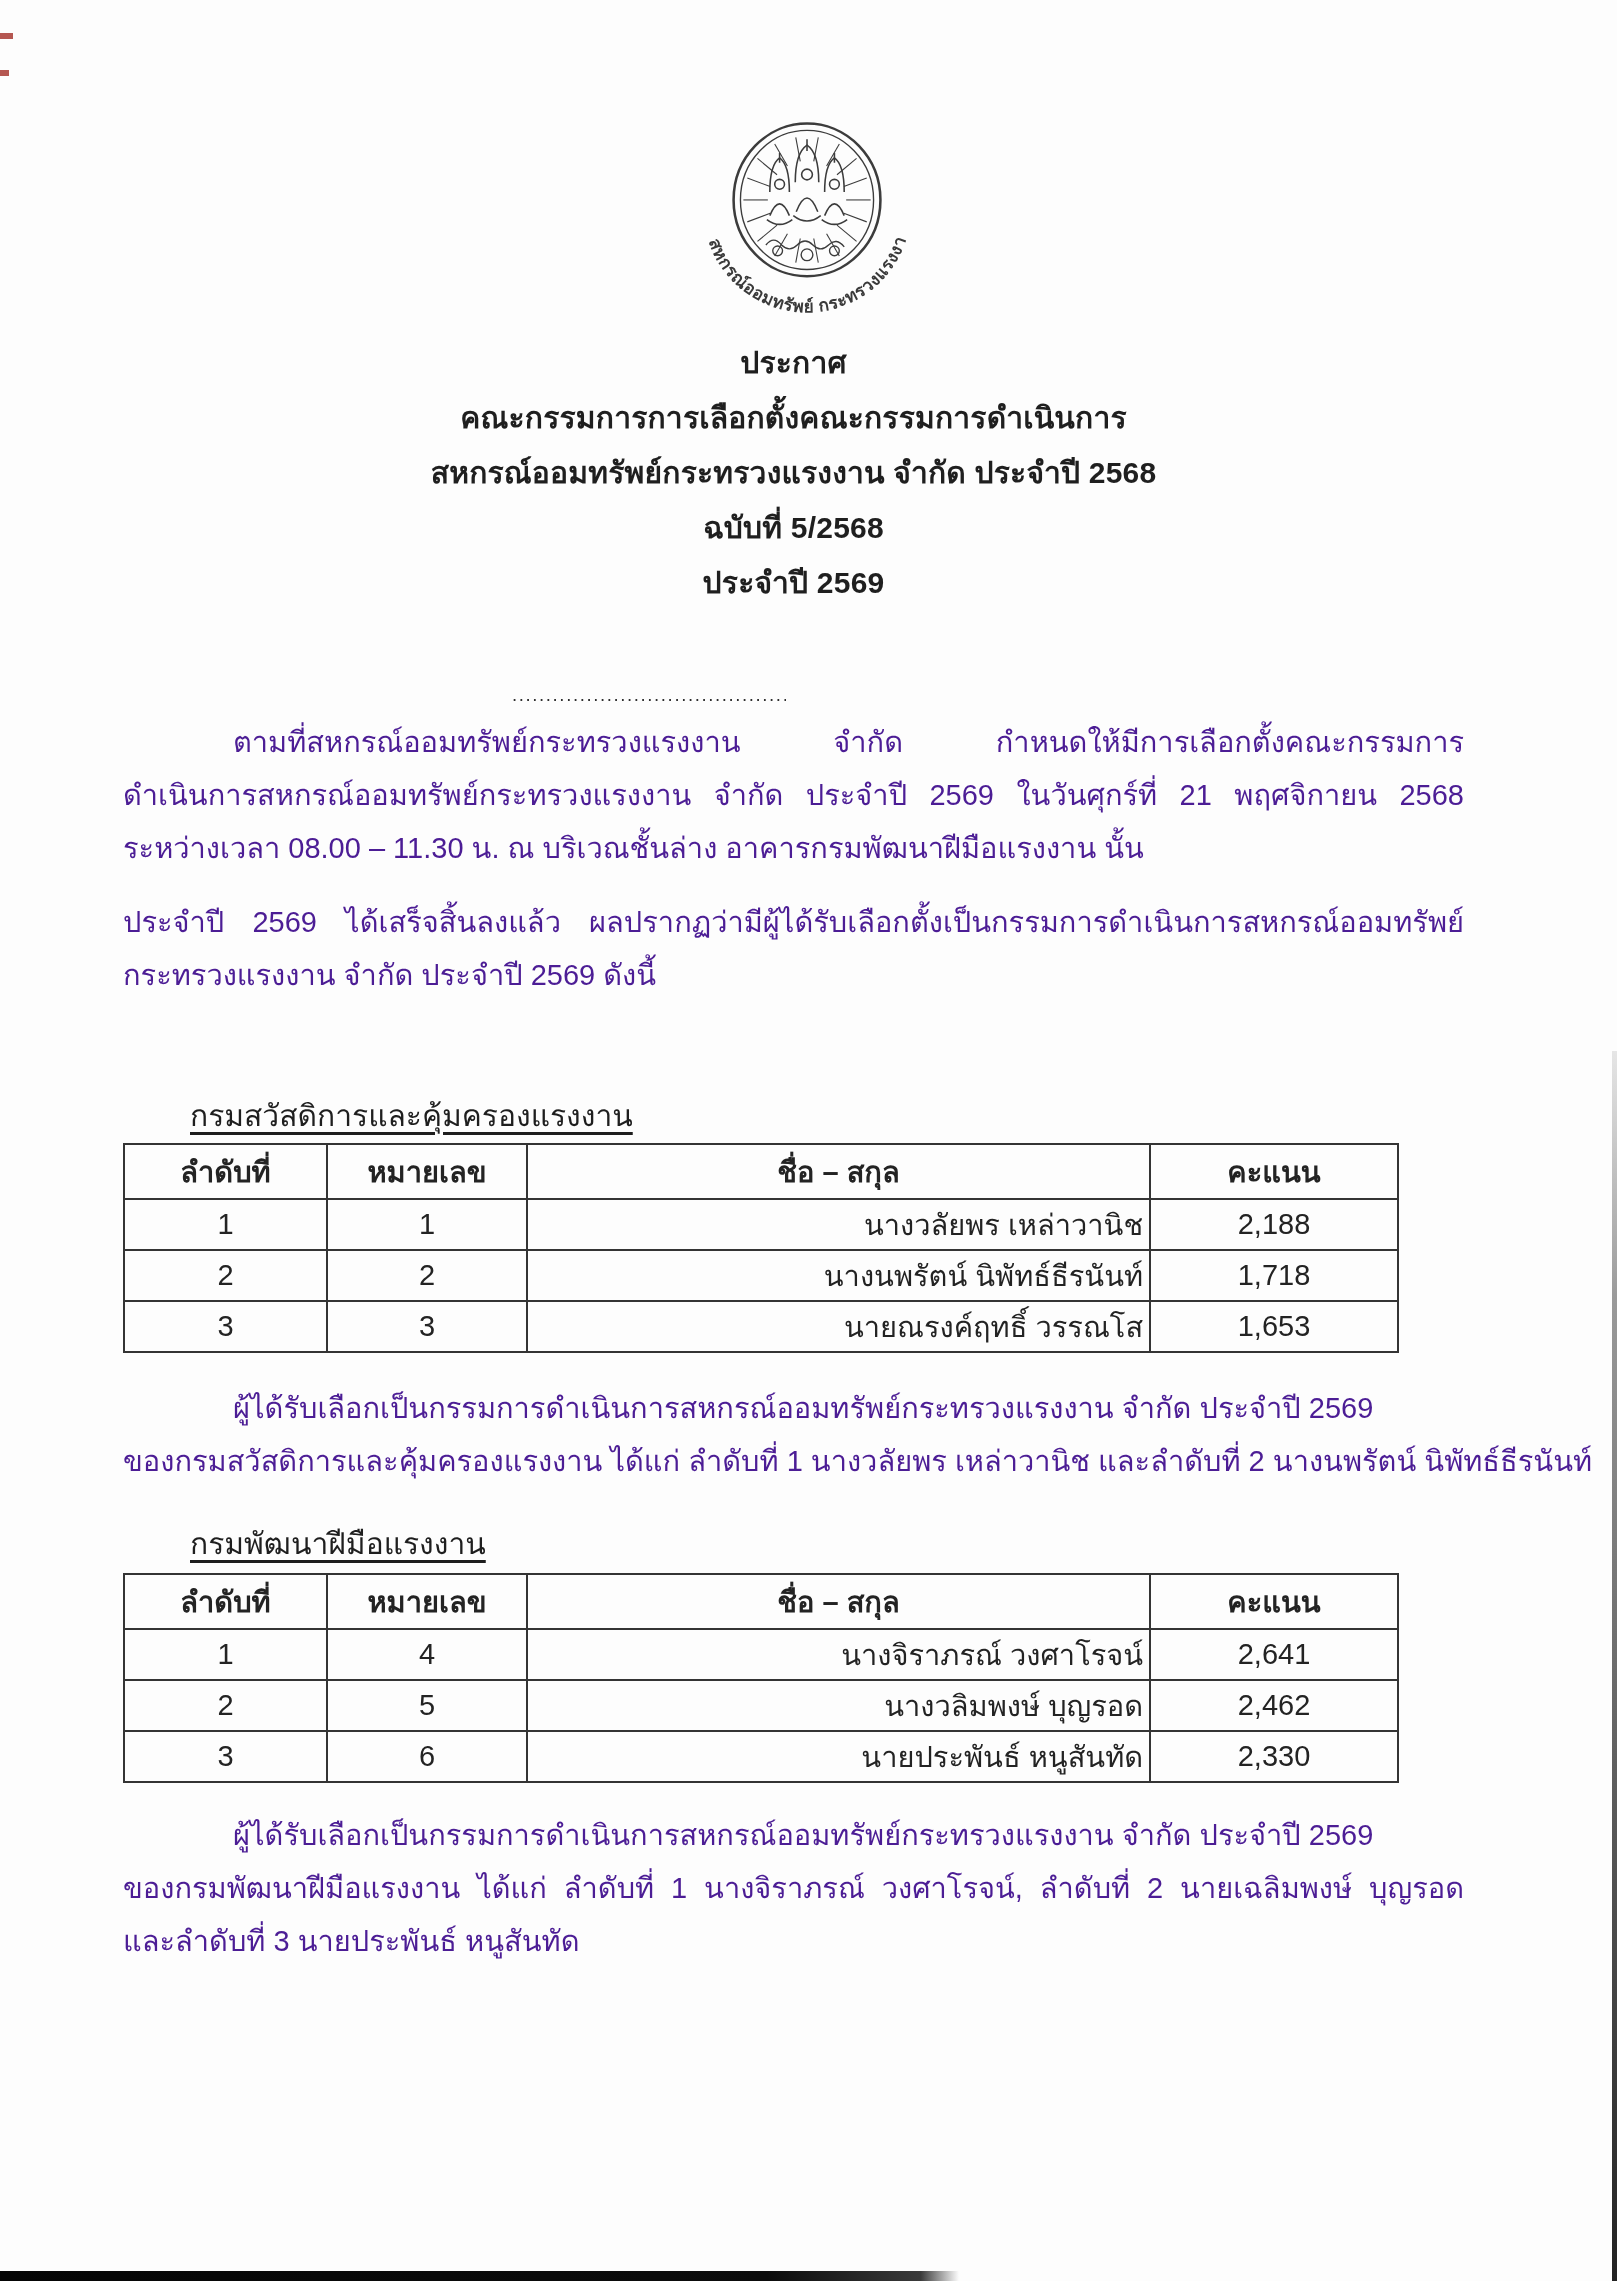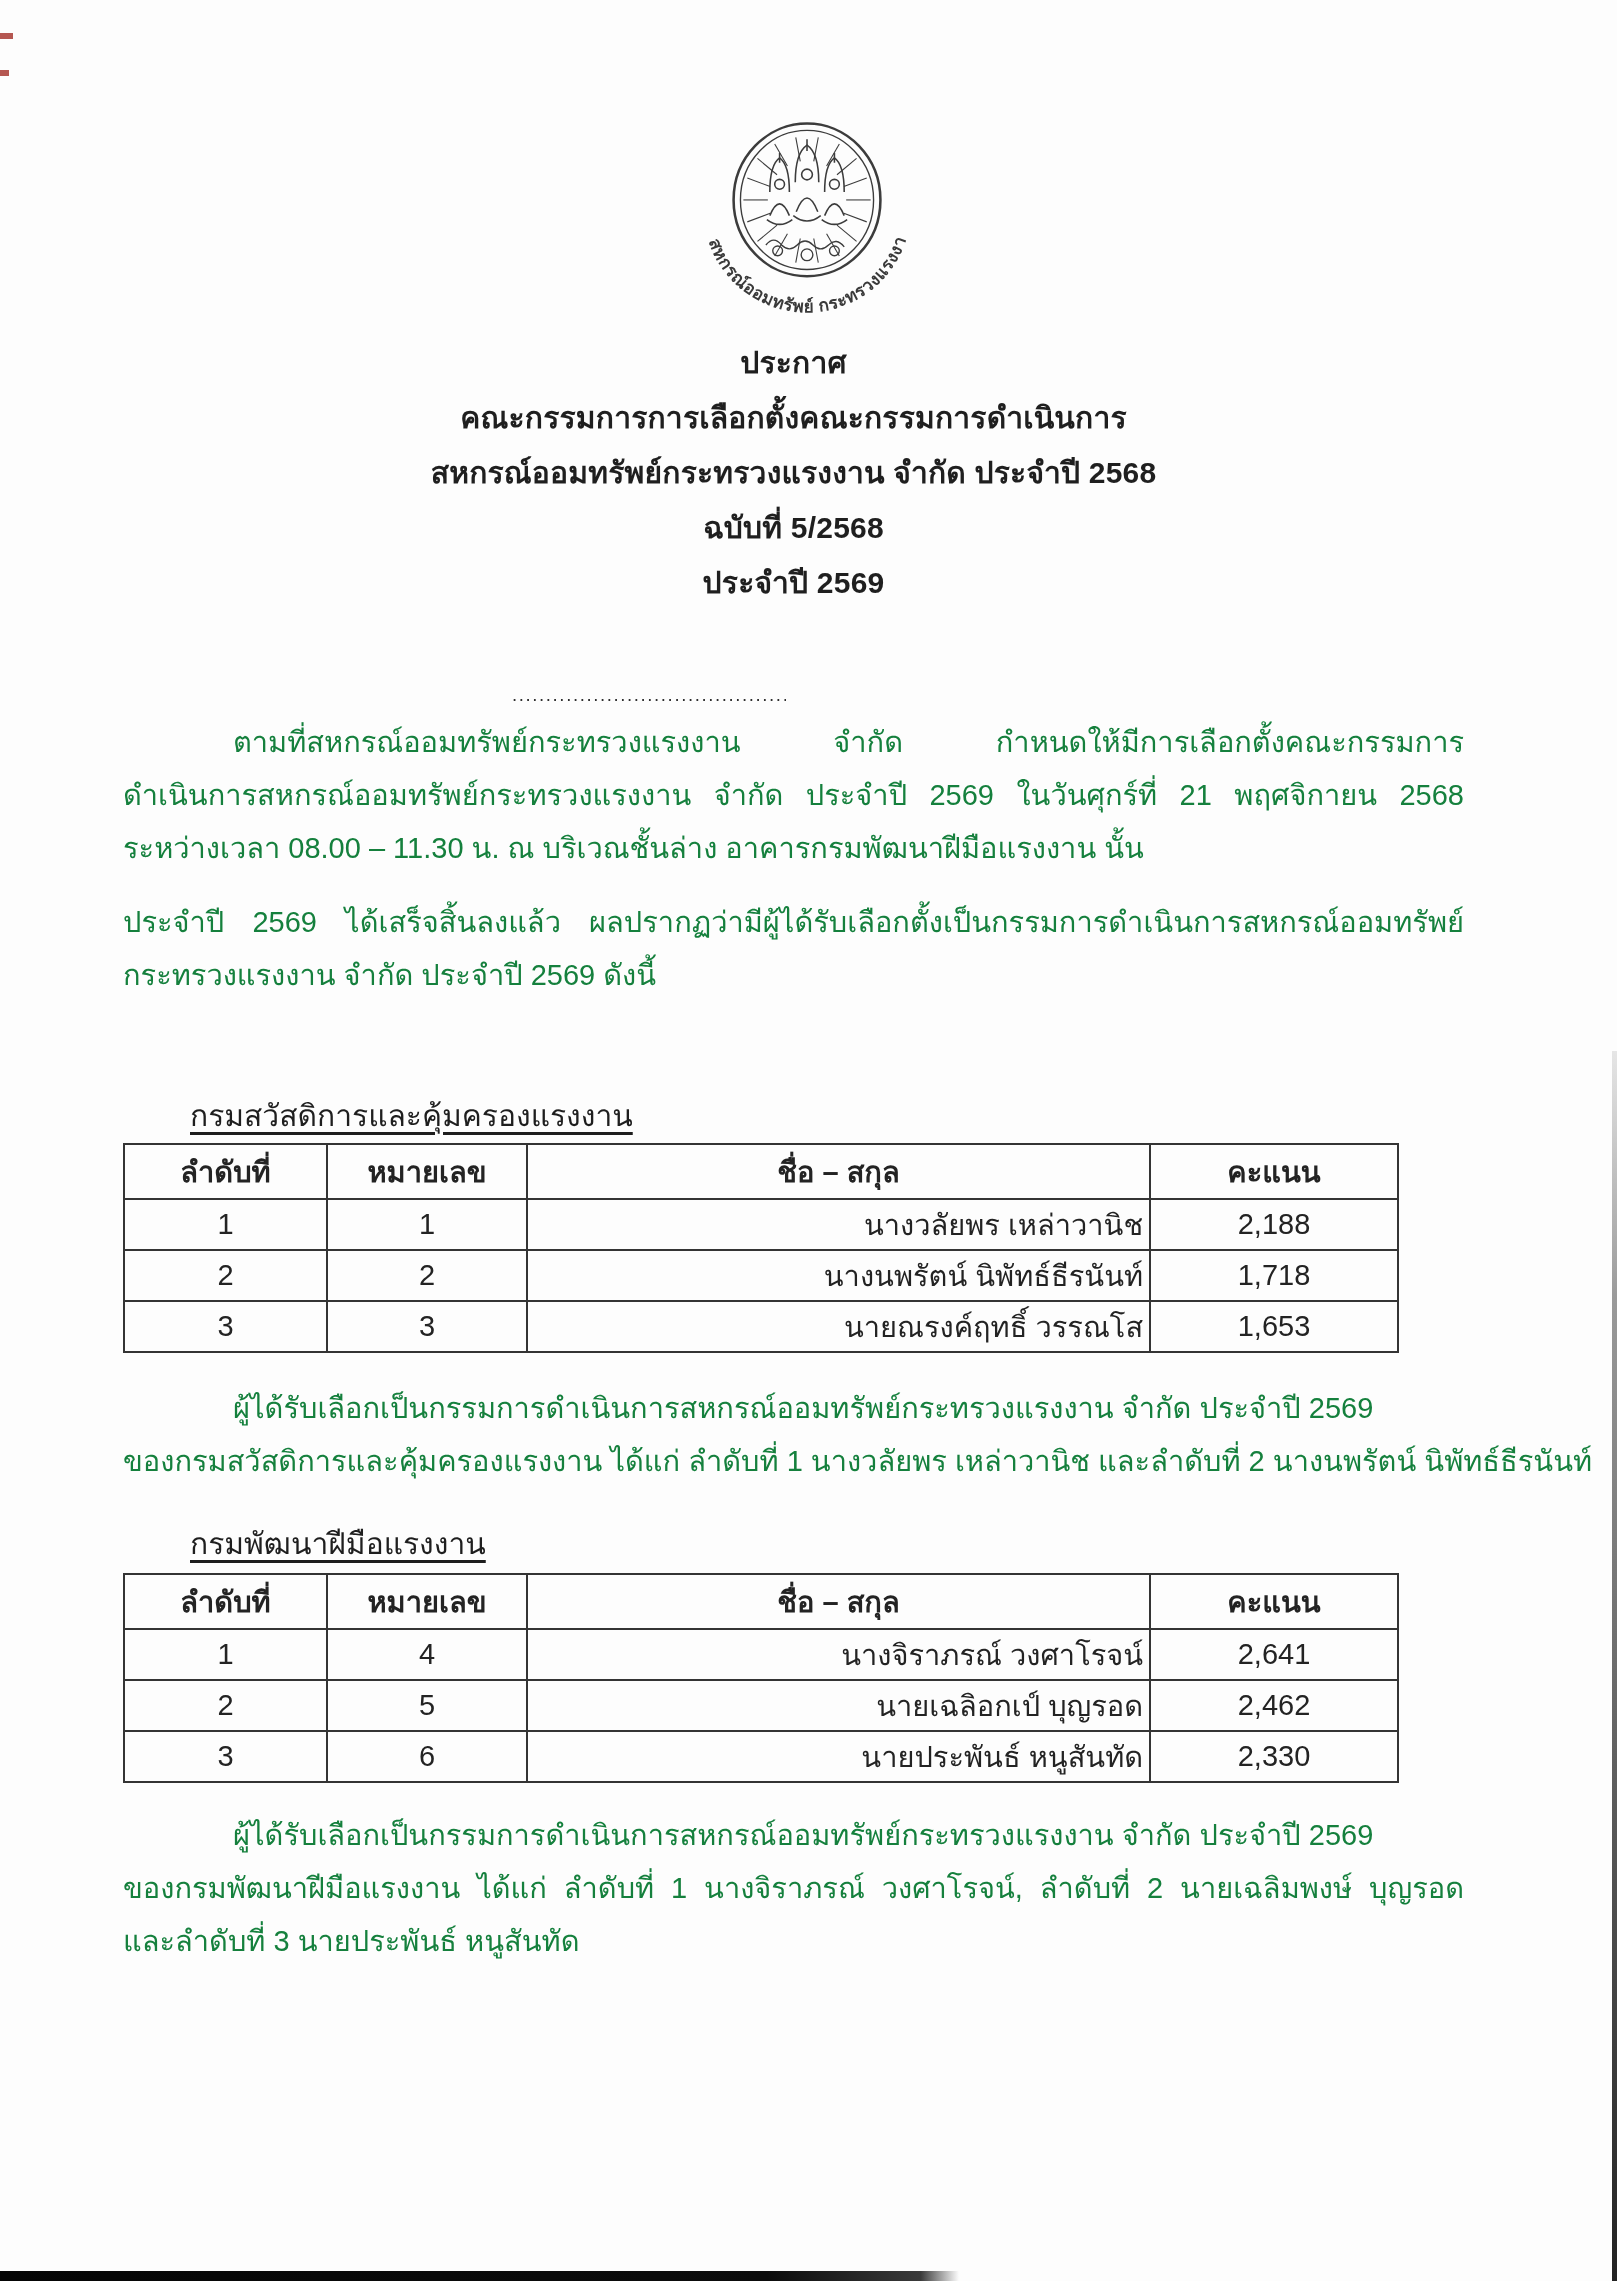--- a/index.html
+++ b/index.html
@@ -36,21 +36,21 @@
     text-align:center; font-weight:bold; font-size:30px; line-height:55px;
     color:#1f1f1f; letter-spacing:0.2px;
   }
   .dotted-sep {
     position:absolute; left:512px; top:684px; width:274px;
     font-size:18.6px; letter-spacing:1.6px; color:#2e2e2e;
     white-space:nowrap; overflow:hidden; text-align:center;
   }
 
   
-  .para { position:absolute; left:123px; width:1341px; font-size:29px; line-height:53px; color:#15803d; }
+  .para { position:absolute; left:123px; width:1341px; font-size:29px; line-height:53px; color:#4c1d95; }
   .para .line { white-space:nowrap; }
   .para .line.indent { text-indent:110px; }
   .para .line.fill { text-align:justify; text-align-last:justify; }
   .p1 { top:716px; }
   .p2 { top:896px; }
   .p3 { top:1382px; }
   .p4 { top:1809px; }
 
   
   .section-heading {
@@ -236,21 +236,21 @@
     <tbody>
       <tr>
         <td>1</td>
         <td>4</td>
         <td class="name">นางจิราภรณ์  วงศาโรจน์</td>
         <td>2,641</td>
       </tr>
       <tr>
         <td>2</td>
         <td>5</td>
-        <td class="name">นายเฉลิอกเป์  บุญรอด</td>
+        <td class="name">นางวลิมพงษ์  บุญรอด</td>
         <td>2,462</td>
       </tr>
       <tr>
         <td>3</td>
         <td>6</td>
         <td class="name">นายประพันธ์  หนูสันทัด</td>
         <td>2,330</td>
       </tr>
     </tbody>
   </table>

